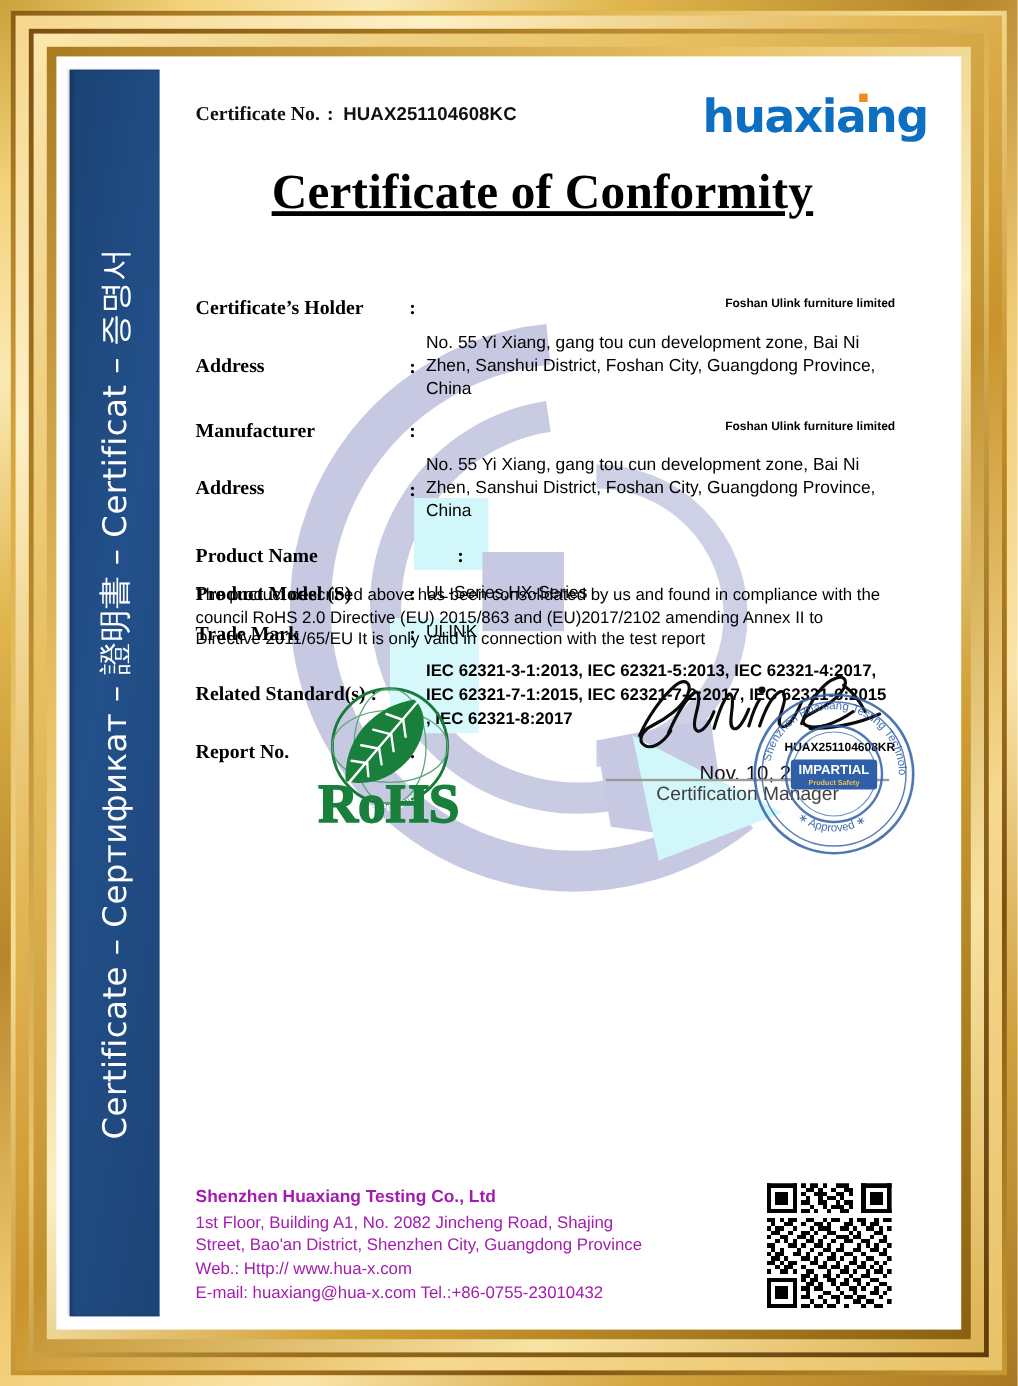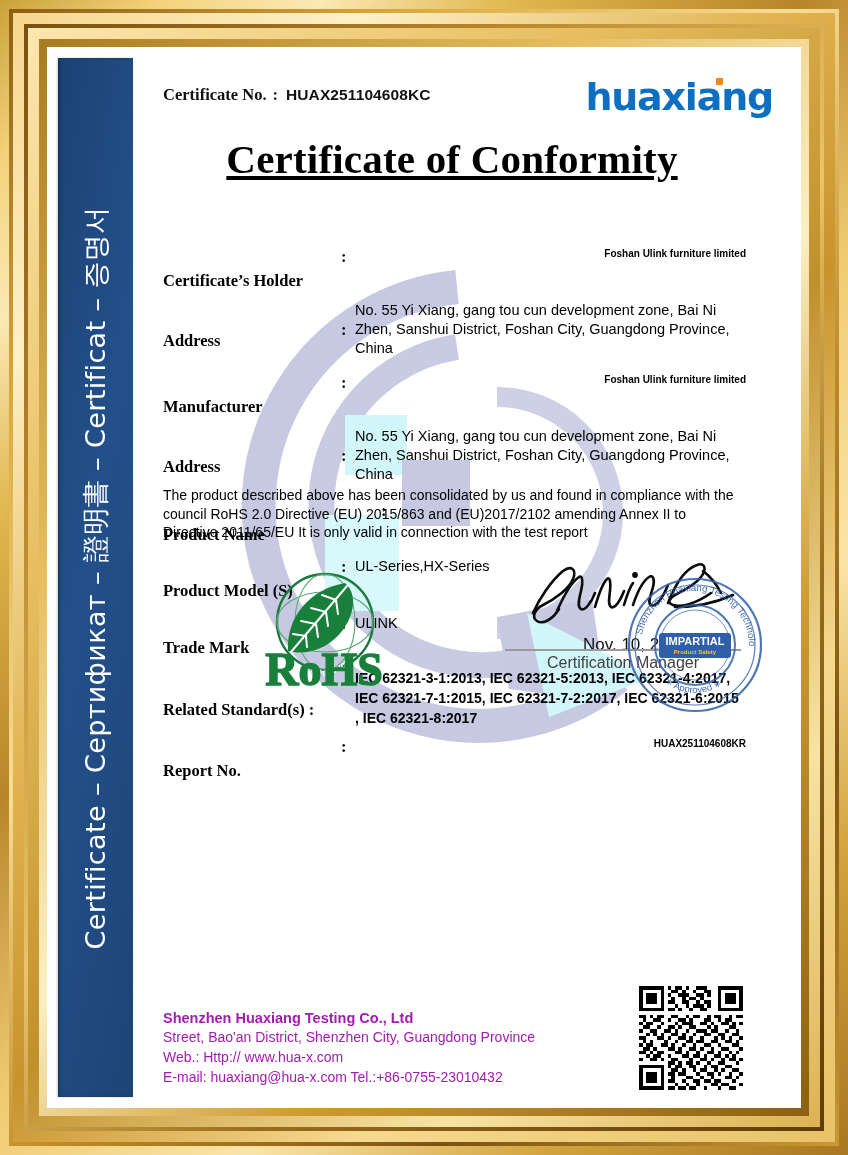--- a/index.html
+++ b/index.html
@@ -110,21 +110,20 @@
   
   .details{
     position:absolute;left:8px;top:200px;right:55px;
   }
   .drow{display:flex;align-items:flex-start;margin-bottom:9px;}
   .dlabel{
     width:178px;flex:0 0 178px;
     font-family:"Liberation Serif", serif;
     font-size:16.5px;font-weight:bold;color:#000;
     line-height:1.25;
-    margin-top:24px;
   }
   .dcolon{
     width:14px;flex:0 0 14px;
     font-family:"Liberation Serif", serif;
     font-size:16.5px;font-weight:bold;color:#000;
   }
   .dval{
     flex:1;
     font-family:"Liberation Sans", sans-serif;
     font-size:14.5px;color:#000;line-height:1.34;
@@ -334,20 +333,21 @@
         <text font-family="Liberation Sans, sans-serif" font-size="9.6" fill="#2f5fa8" opacity="0.9">
           <textPath href="#stampArcBot" startOffset="28%">∗ Approved ∗</textPath>
         </text>
         <rect x="34" y="58" width="72" height="25" rx="3" fill="#2f5fa8"></rect>
         <text x="70" y="70" text-anchor="middle" font-family="Liberation Sans, sans-serif" font-size="11" font-weight="bold" fill="#ffffff">IMPARTIAL</text>
         <text x="70" y="79" text-anchor="middle" font-family="Liberation Sans, sans-serif" font-size="6" font-weight="bold" fill="#f2c14b">Product Safety</text>
       </svg>
 
       <div class="footer">
         <div class="f-company">Shenzhen Huaxiang Testing Co., Ltd</div>
+        <div>1st Floor, Building A1, No. 2082 Jincheng Road, Shajing</div>
         <div>Street, Bao'an District, Shenzhen City, Guangdong Province</div>
         <div>Web.: Http:// www.hua-x.com</div>
         <div>E-mail: huaxiang@hua-x.com    Tel.:+86-0755-23010432</div>
       </div>
 
       <svg class="qr" viewBox="0 0 29 29" shape-rendering="crispEdges">
         <rect width="29" height="29" fill="#ffffff"></rect>
         <g fill="#000000">
           <rect x="0" y="0" width="7" height="1"></rect>
             <rect x="0" y="6" width="7" height="1"></rect>

